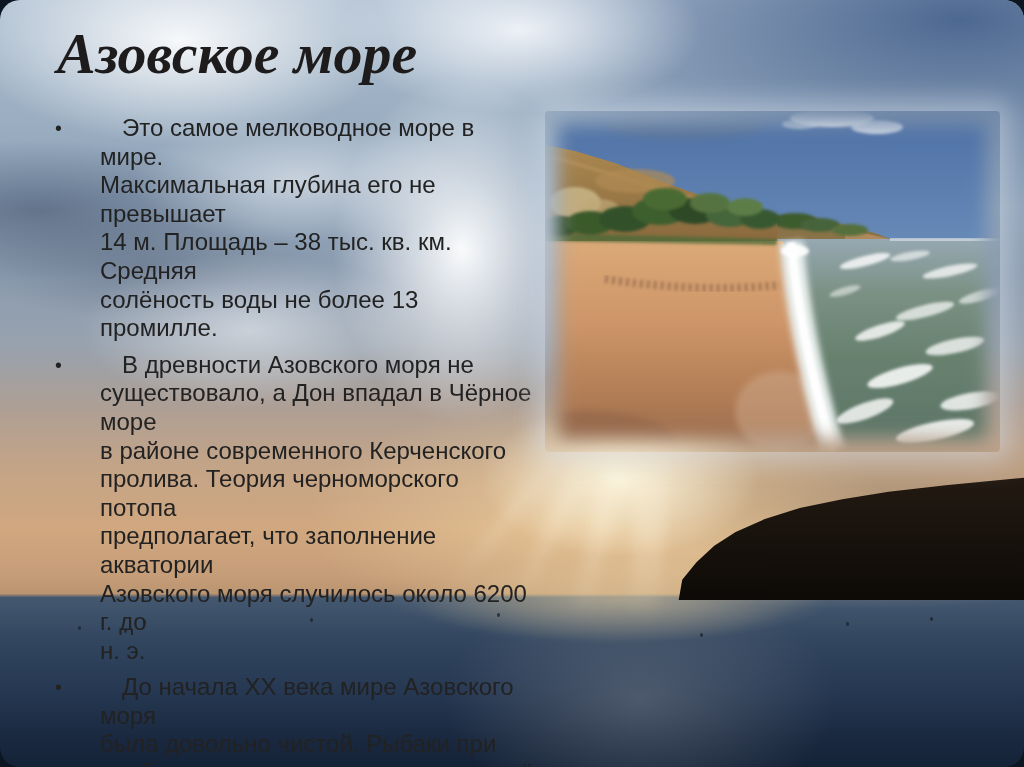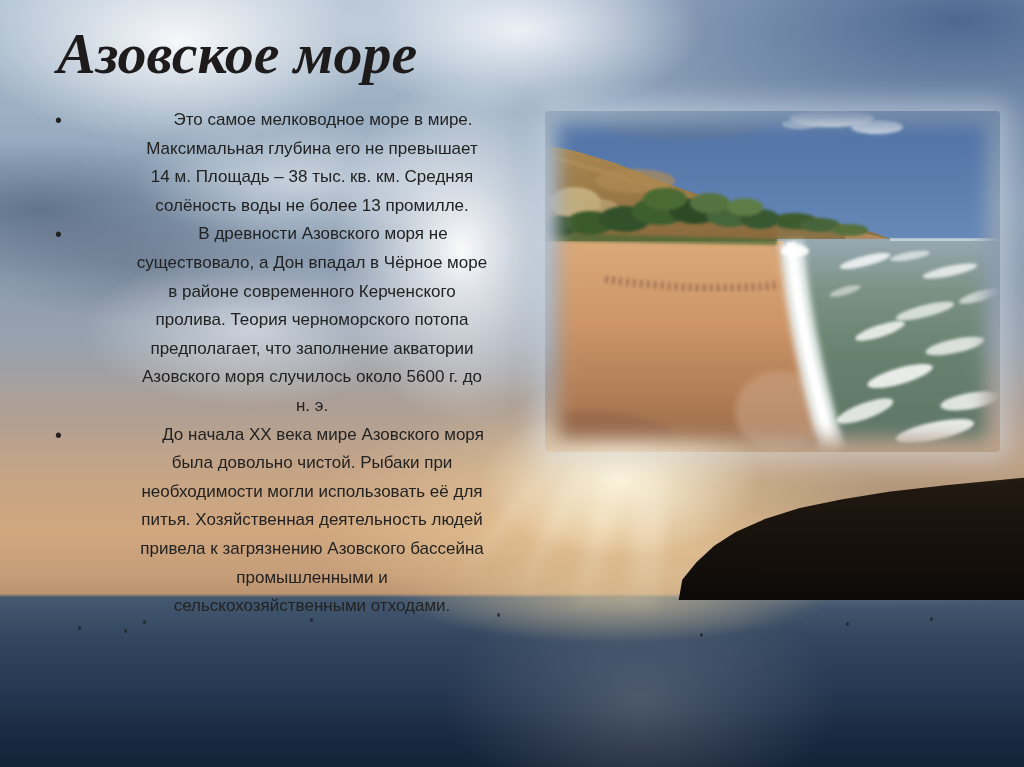--- a/index.html
+++ b/index.html
@@ -1,18 +1,19 @@
 <!DOCTYPE html>
 <html><head>
 <meta charset="utf-8">
 <style>
   html,body{margin:0;padding:0;background:#0c1522;}
   .slide{
     position:relative;width:1024px;height:767px;overflow:hidden;
     font-family:"Liberation Sans",sans-serif;
+    border-radius:20px;
   }
   
   .bg{
     position:absolute;inset:0;
     background-image:
       radial-gradient(180px 240px ellipse at 462px 250px, rgba(255,255,255,.95), rgba(255,255,255,0) 72%),
       radial-gradient(300px 150px ellipse at 180px 40px,  rgba(255,255,255,.90), rgba(255,255,255,0) 70%),
       radial-gradient(260px 120px ellipse at 520px 30px,  rgba(250,252,255,.85), rgba(255,255,255,0) 70%),
       radial-gradient(240px 90px  ellipse at 300px 180px, rgba(255,255,255,.50), rgba(255,255,255,0) 70%),
       radial-gradient(240px 110px ellipse at 250px 330px, rgba(245,248,252,.55), rgba(255,255,255,0) 70%),
@@ -59,22 +60,22 @@
   }
   ul.bullets{
     position:absolute;left:55px;top:106px;width:470px;margin:0;padding:0;list-style:none;
   }
   ul.bullets li{position:relative;padding-left:37px;margin:0;}
   .marker{
     position:absolute;left:0;top:0;width:20px;
     font-size:19.5px;line-height:28.6px;color:#222;
   }
   .btext{
-    margin:0;width:440px;white-space:pre-line;text-indent:22px;
-    font-size:17px;line-height:28.6px;color:#222;text-align:center;
+    margin:8px;width:440px;white-space:pre-line;text-indent:22px;
+    font-size:24px;line-height:28.6px;color:#222;
   }
   
   .photo{
     position:absolute;left:545px;top:111px;width:455px;height:341px;margin:0;
     border-radius:4px;box-shadow:0 0 26px 10px rgba(222,230,242,.45);
   }
   .photo svg{display:block;width:455px;height:341px;}
 </style>
 </head>
 <body>
@@ -105,21 +106,21 @@
 14 м. Площадь – 38 тыс. кв. км. Средняя
 солёность воды не более 13 промилле.</p>
     </li>
     <li>
       <span class="marker">•</span>
       <p class="btext">В древности Азовского моря не
 существовало, а Дон впадал в Чёрное море
 в районе современного Керченского
 пролива. Теория черноморского потопа
 предполагает, что заполнение акватории
-Азовского моря случилось около 5600 г. до
+Азовского моря случилось около 6200 г. до
 н. э.</p>
     </li>
     <li>
       <span class="marker">•</span>
       <p class="btext">До начала XX века мире Азовского моря
 была довольно чистой. Рыбаки при
 необходимости могли использовать её для
 питья. Хозяйственная деятельность людей
 привела к загрязнению Азовского бассейна
 промышленными и

